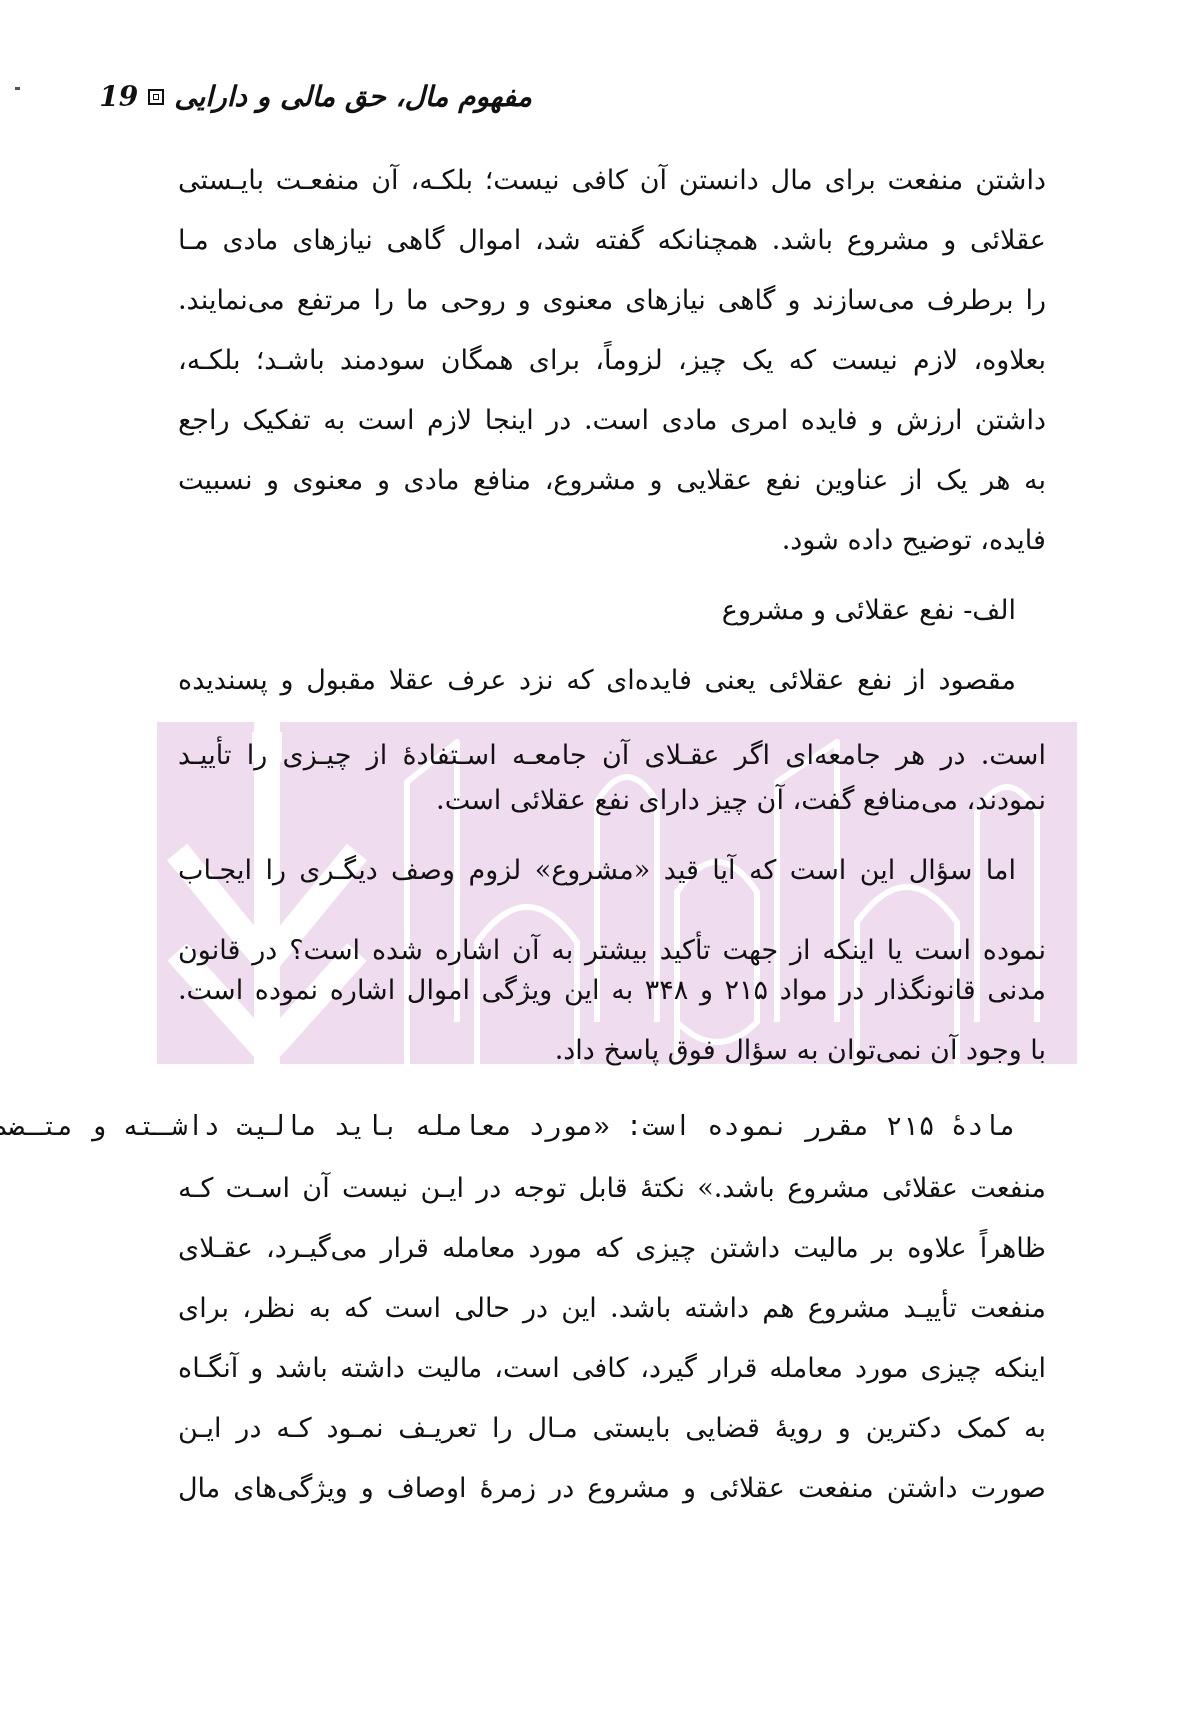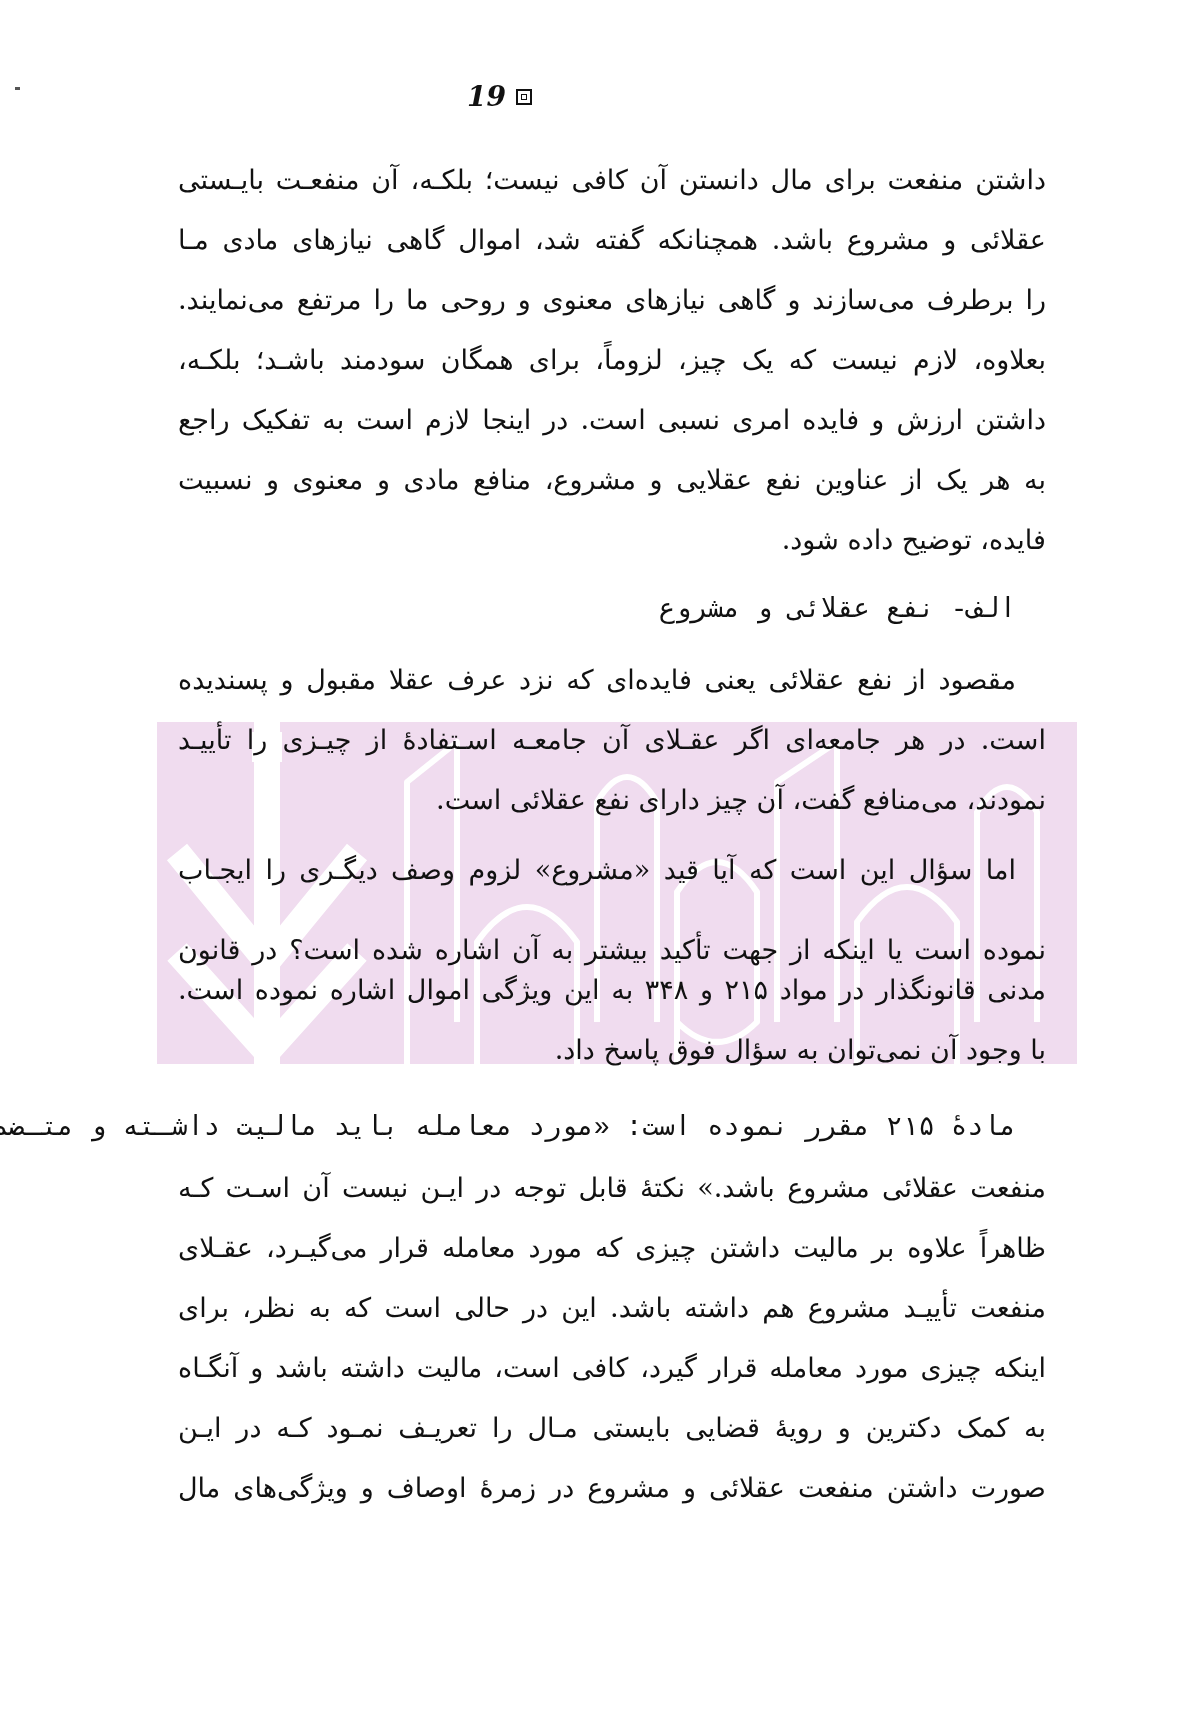--- a/index.html
+++ b/index.html
@@ -83,21 +83,20 @@
       text-align: justify;
       text-align-last: justify;
     }
     .line.last {
       text-align-last: right;
     }
     .line.subhead {
       text-align-last: right;
       padding-right: 30px;
       box-sizing: border-box;
-      font-family: Liberation Mono, monospace;
     }
   </style>
 </head>
 <body>
 
 <div class="scan-mark"></div>
 
 <div class="watermark">
   <svg width="920" height="342" viewBox="0 0 920 342">
 
@@ -114,38 +113,39 @@
       <path d="M440 300 L440 80 Q470 30 500 80 L500 300"></path>
       <path d="M520 342 L520 170 Q560 110 600 170 L600 300 Q560 340 520 300"></path>
       <path d="M620 300 L620 60 L680 20 L680 300"></path>
       <path d="M700 342 L700 200 Q750 130 800 200 L800 342"></path>
       <path d="M820 300 L820 90 Q850 40 880 90 L880 300"></path>
     </g>
   </svg>
 </div>
 
 <div class="header" style="right:650px;">
+  <span>مفهوم مال، حق مالی و دارایی</span>
   <span class="box-icon"></span>
   <span>19</span>
 </div>
 
 <div class="content">
 
   <div class="line" style="top:150px">داشتن منفعت برای مال دانستن آن کافی نیست؛ بلکـه، آن منفعـت بایـستی</div>
   <div class="line" style="top:210px">عقلائی و مشروع باشد. همچنانکه گفته شد، اموال گاهی نیازهای مادی مـا</div>
   <div class="line" style="top:270px">را برطرف می‌سازند و گاهی نیازهای معنوی و روحی ما را مرتفع می‌نمایند.</div>
   <div class="line" style="top:330px">بعلاوه، لازم نیست که یک چیز، لزوماً، برای همگان سودمند باشـد؛ بلکـه،</div>
-  <div class="line" style="top:390px">داشتن ارزش و فایده امری نسبی است. در اینجا لازم است به تفکیک راجع</div>
+  <div class="line" style="top:390px">داشتن ارزش و فایده امری مادی است. در اینجا لازم است به تفکیک راجع</div>
   <div class="line" style="top:450px">به هر یک از عناوین نفع عقلایی و مشروع، منافع مادی و معنوی و نسبیت</div>
   <div class="line last" style="top:510px">فایده،  توضیح داده شود.</div>
 
   <div class="line subhead" style="top:580px">الف- نفع عقلائی و مشروع</div>
 
   <div class="line" style="top:650px; padding-right:30px; box-sizing:border-box;">مقصود از نفع عقلائی یعنی فایده‌ای که نزد عرف عقلا مقبول و پسندیده</div>
-  <div class="line" style="top:710px">است. در هر جامعه‌ای اگر عقـلای آن جامعـه اسـتفادهٔ از چیـزی را تأییـد</div>
+  <div class="line" style="top:725px">است. در هر جامعه‌ای اگر عقـلای آن جامعـه اسـتفادهٔ از چیـزی را تأییـد</div>
   <div class="line last" style="top:770px">نمودند، می‌منافع گفت، آن چیز دارای نفع عقلائی است.</div>
 
   <div class="line" style="top:840px; padding-right:30px; box-sizing:border-box;">اما سؤال این است که آیا قید «مشروع» لزوم وصف دیگـری را ایجـاب</div>
   <div class="line" style="top:920px">نموده است یا اینکه از جهت تأکید بیشتر به آن اشاره شده است؟ در قانون</div>
   <div class="line" style="top:960px">مدنی قانونگذار در مواد ۲۱۵ و ۳۴۸ به این ویژگی اموال اشاره نموده است.</div>
   <div class="line last" style="top:1020px">با وجود آن نمی‌توان به سؤال فوق پاسخ داد.</div>
 
   <div class="line" style="top:1098px; padding-right:30px; box-sizing:border-box;font-family:Liberation Mono, monospace;">مادهٔ ۲۱۵ مقرر نموده است: «مورد معامله باید مالیت داشـته و متـضمن</div>
   <div class="line" style="top:1158px">منفعت عقلائی مشروع باشد.» نکتهٔ قابل توجه در ایـن نیست آن اسـت کـه</div>
   <div class="line" style="top:1218px">ظاهراً علاوه بر مالیت داشتن چیزی که مورد معامله قرار می‌گیـرد، عقـلای</div>

